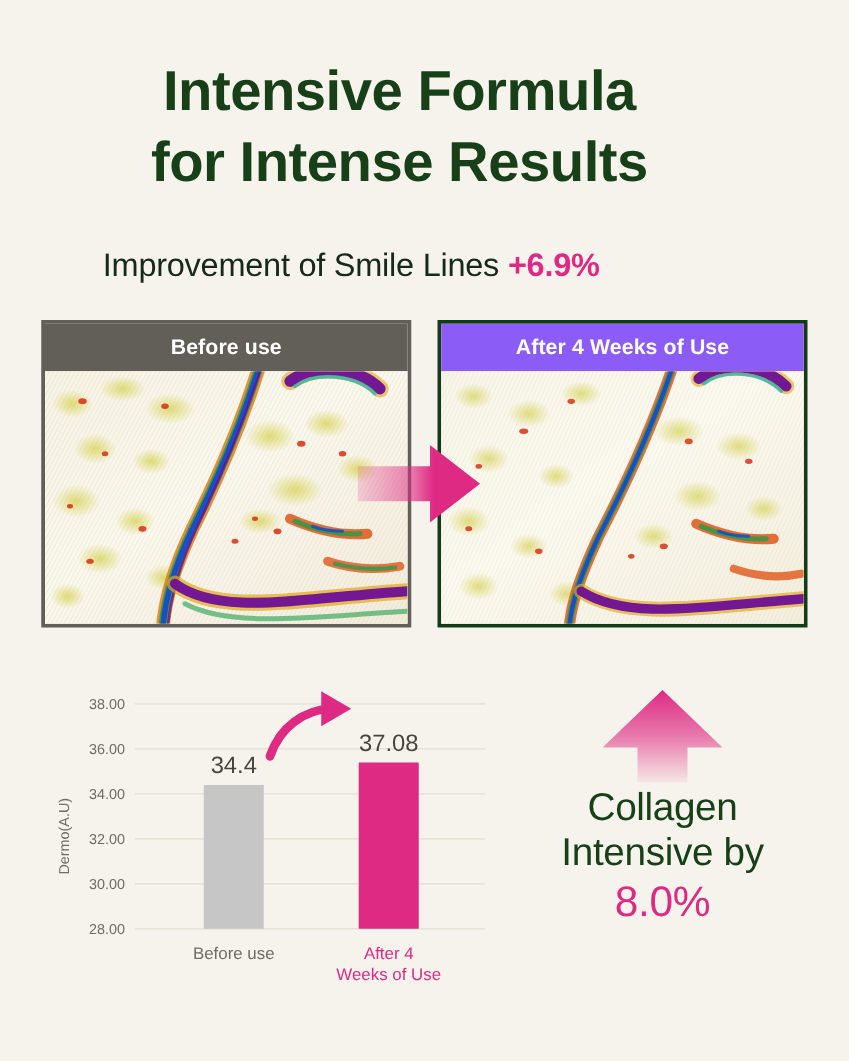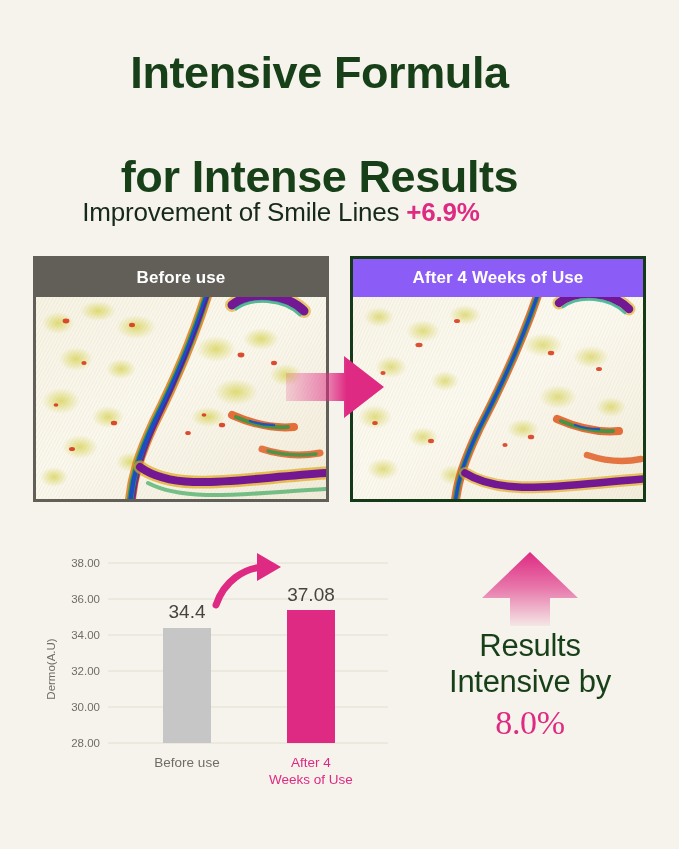--- a/index.html
+++ b/index.html
@@ -21,21 +21,21 @@
     top: 44px;
     left: 0;
     width: 639px;
     text-align: center;
     color: #173f18;
     font-size: 45px;
     font-weight: 700;
     line-height: 1.27;
     letter-spacing: -0.4px;
   }
-  .headline .l2 { display: block; margin-top: 47px; }
+  .headline .l2 { display: block; }
 
   
   .subtitle {
     position: absolute;
     top: 197px;
     left: 0;
     width: 562px;
     text-align: center;
     font-size: 26px;
     color: #17291a;
@@ -127,21 +127,20 @@
     letter-spacing: -0.3px;
   }
   .collagen-text .line { display: block; }
   .collagen-pct {
     display: block;
     color: #de2a82;
     font-size: 34px;
     font-weight: 400;
     margin-top: 2px;
     letter-spacing: -0.3px;
-    font-family: Liberation Serif, serif;
   }
 </style>
 </head>
 <body>
 
 <div class="headline">
   <span class="l1">Intensive Formula</span>
   <span class="l2">for Intense Results</span>
 </div>
 
@@ -378,17 +377,17 @@
     <defs>
       <linearGradient id="upGrad" x1="0" y1="0" x2="0" y2="1">
         <stop offset="0%" stop-color="#de2a82" stop-opacity="1"></stop>
         <stop offset="48%" stop-color="#de2a82" stop-opacity="0.62"></stop>
         <stop offset="100%" stop-color="#de2a82" stop-opacity="0.06"></stop>
       </linearGradient>
     </defs>
     <path d="M48 0 L96 46 H68 V74 H28 V46 H0 Z" fill="url(#upGrad)"></path>
   </svg>
   <div class="collagen-text">
-    <span class="line">Results</span>
+    <span class="line">Collagen</span>
     <span class="line">Intensive by</span>
     <span class="collagen-pct">8.0%</span>
   </div>
 </div>
 
 </body></html>

